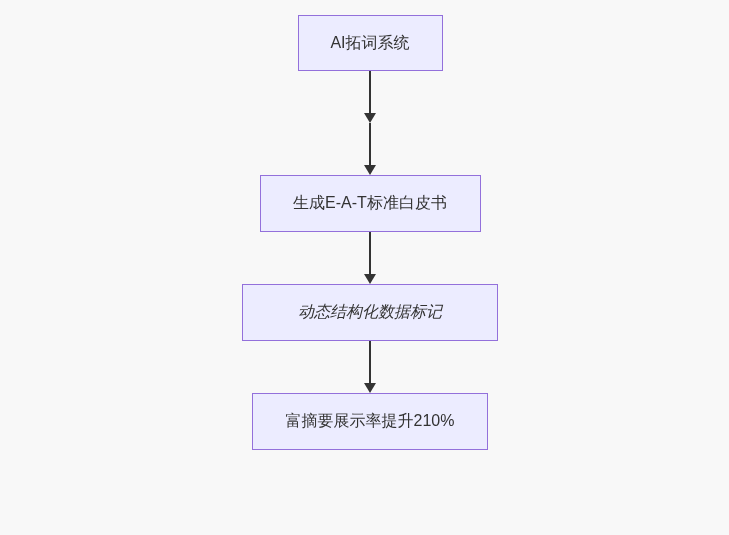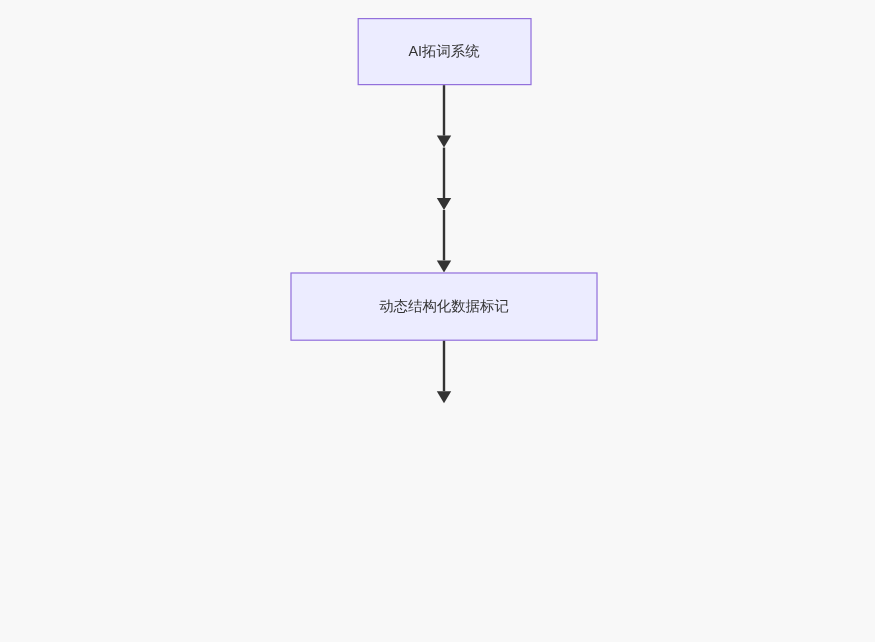--- a/index.html
+++ b/index.html
@@ -22,31 +22,31 @@
     display: flex;
     flex-direction: column;
     align-items: center;
   }
   .node {
     box-sizing: border-box;
     height: 57px;
     background: #ECECFF;
     border: 1px solid #9370DB;
     color: #333333;
-    font-size: 12px;
+    font-size: 16px;
     display: flex;
     align-items: center;
     justify-content: center;
     text-align: center;
     white-space: nowrap;
   }
   .node.n1 { width: 145px; height: 56px; }
   .node.n2 { width: 193px; }
   .node.n3 { width: 221px; }
-  .node.n4 { width: 256px; }
+  .node.n4 { width: 256px; font-style: italic; }
   .node.n5 { width: 236px; }
   .arrow {
     height: 52px;
     display: flex;
     flex-direction: column;
     align-items: center;
   }
   .arrow .shaft {
     width: 2px;
     flex: 1;
@@ -72,28 +72,30 @@
       <div class="shaft"></div>
       <div class="head"></div>
     </div>
 
 
     <div class="arrow">
       <div class="shaft"></div>
       <div class="head"></div>
     </div>
 
+    <div class="node n3">生成E-A-T标准白皮书</div>
 
     <div class="arrow">
       <div class="shaft"></div>
       <div class="head"></div>
     </div>
 
     <div class="node n4">动态结构化数据标记</div>
 
     <div class="arrow">
       <div class="shaft"></div>
       <div class="head"></div>
     </div>
 
+    <div class="node n5">富摘要展示率提升210%</div>
 
   </div>
 </div>
 
 </body></html>

